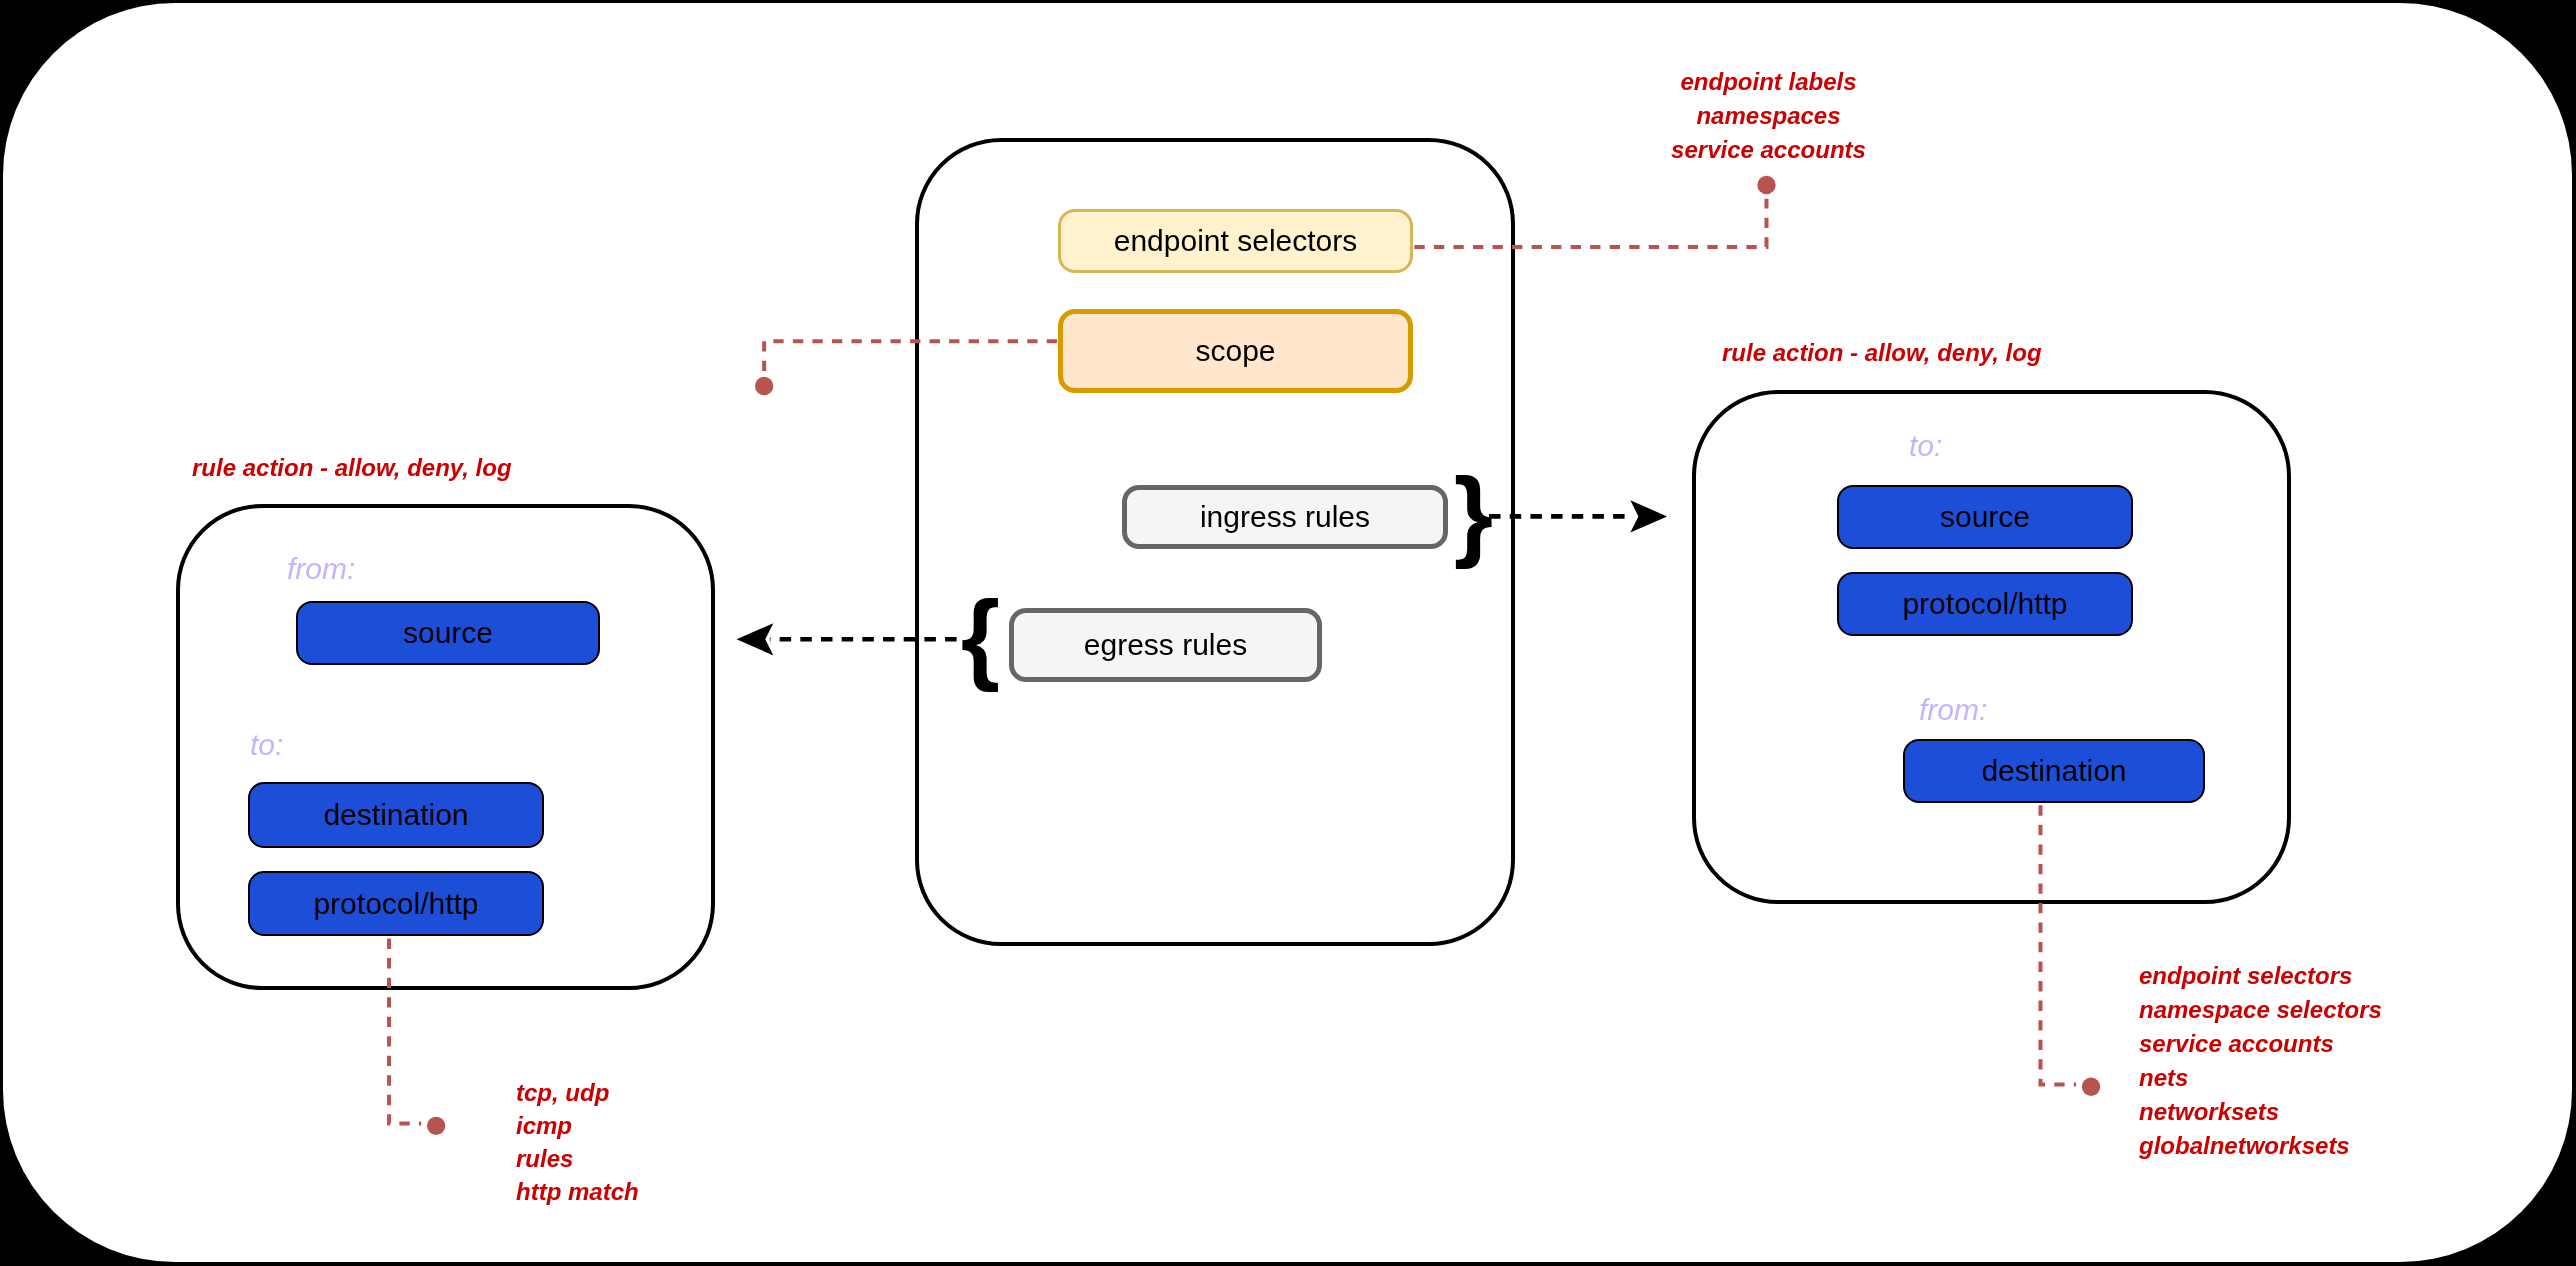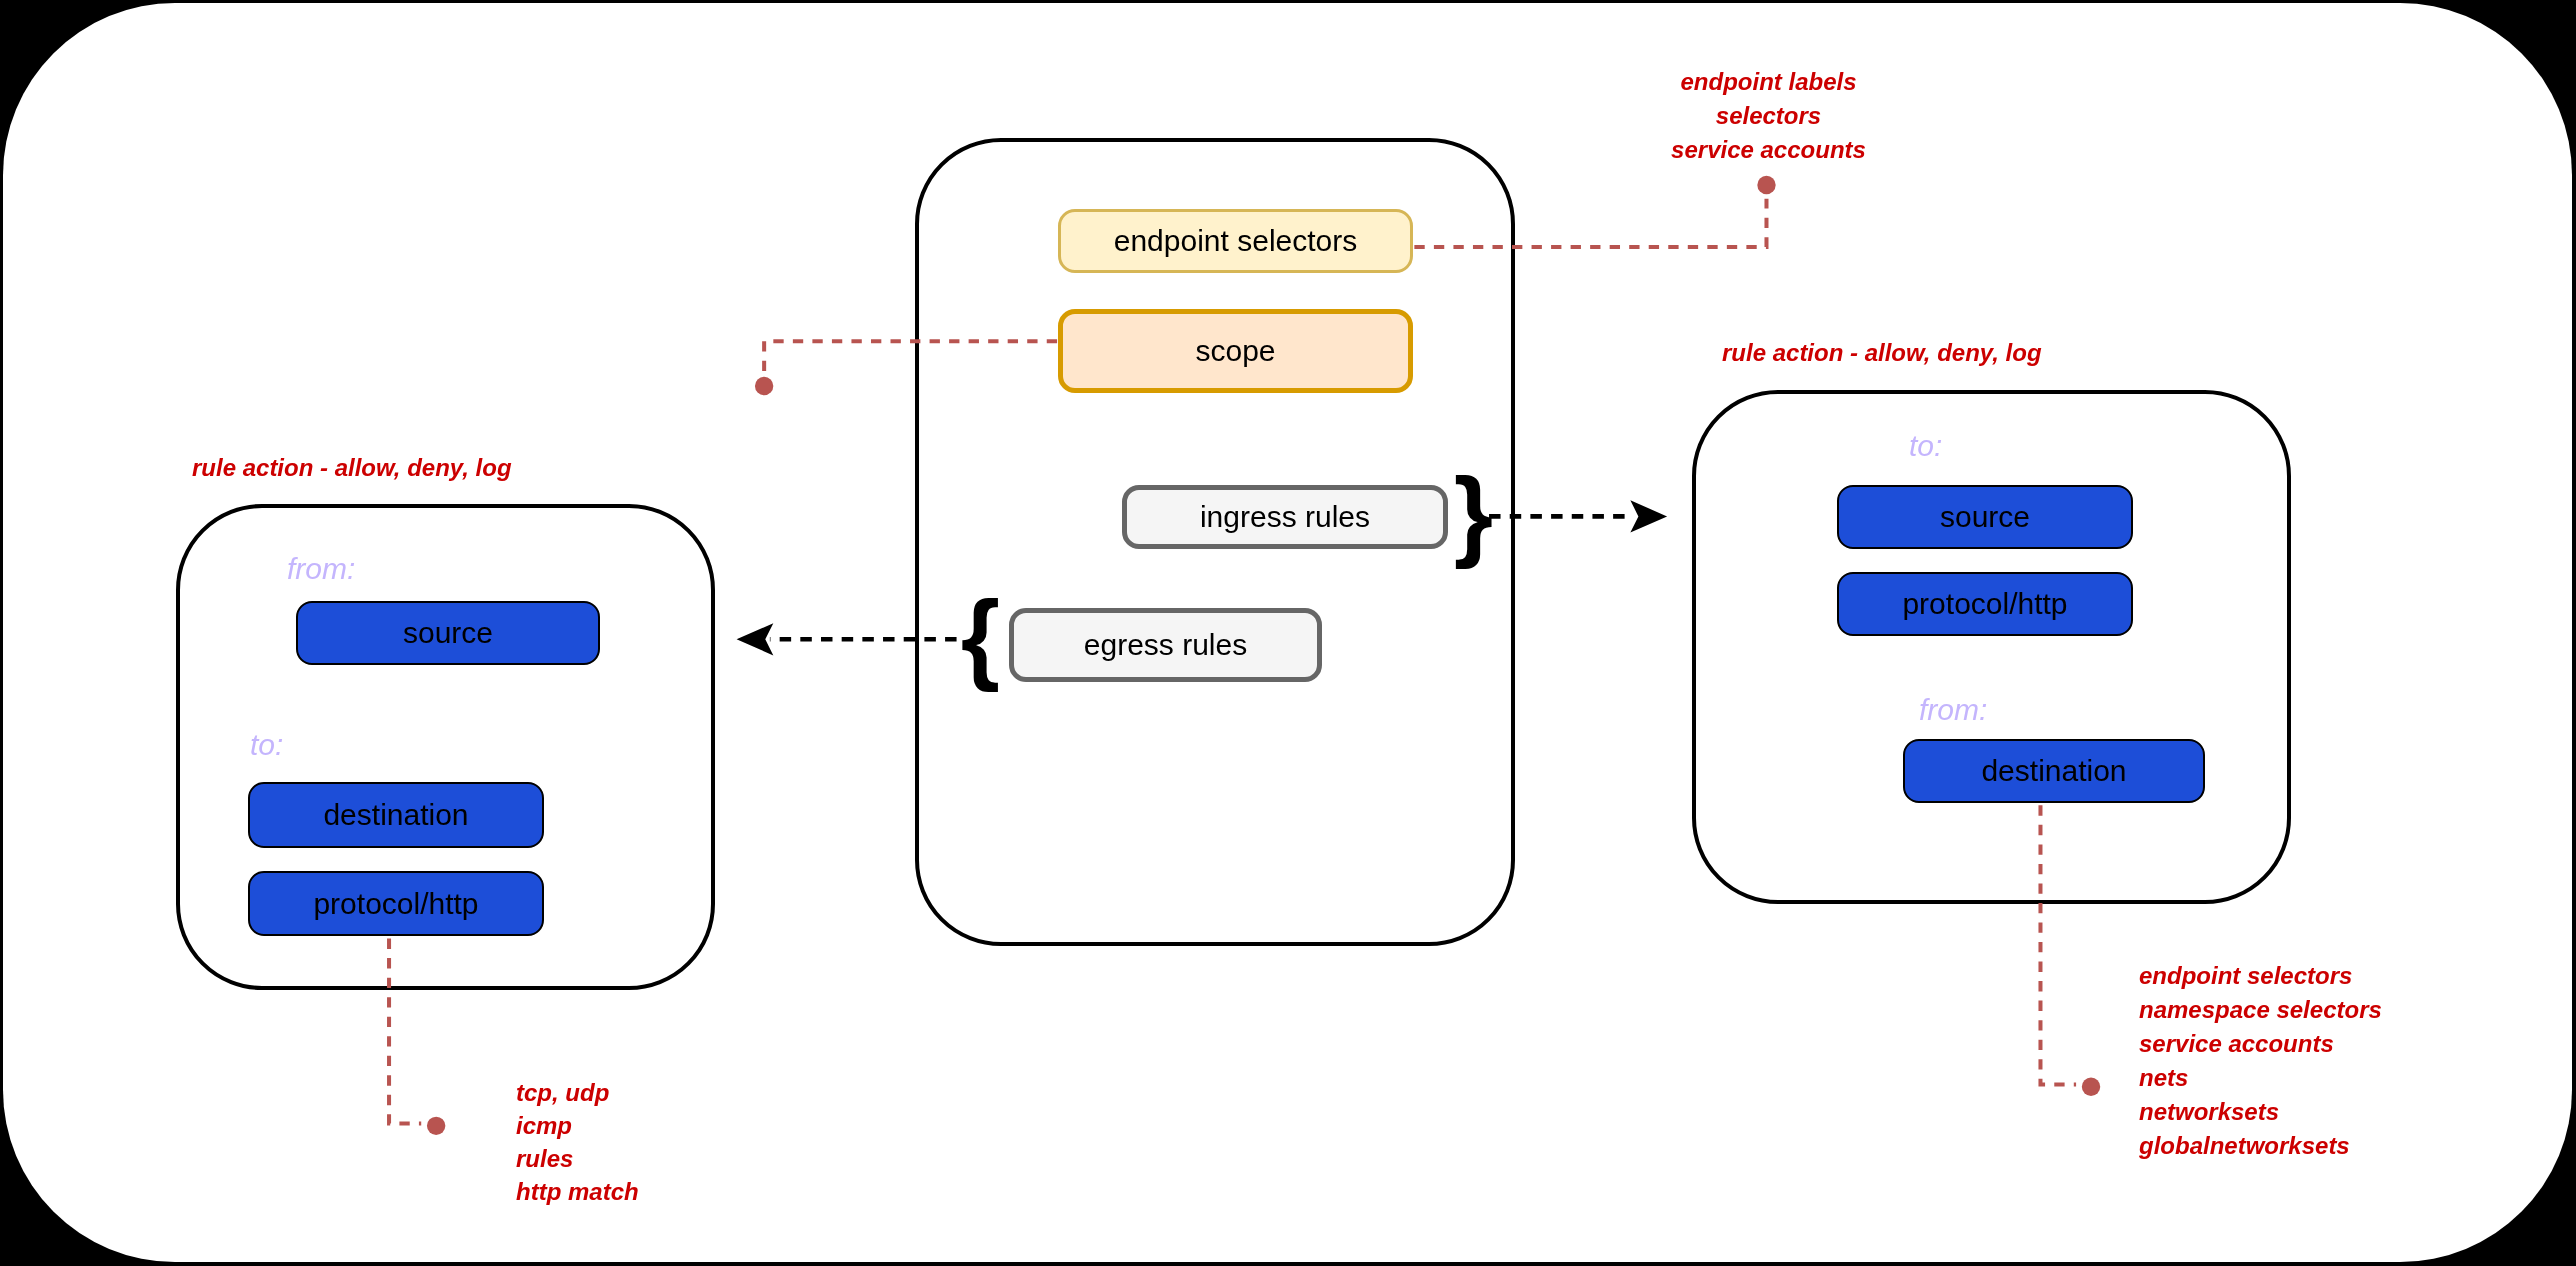--- a/index.html
+++ b/index.html
@@ -84,21 +84,21 @@
   </div>
 
   <div class="lbl" style="left:1919px;top:693px;">from:</div>
 
   <div class="node plain" style="left:1903px;top:739px;width:302px;height:64px;">
     <span>destination</span>
   </div>
 
   <div class="note" style="left:1510px;top:65px;width:517px;text-align:center;line-height:34px;">
     <div>endpoint labels</div>
-    <div>selectors</div>
+    <div>namespaces</div>
     <div>service accounts</div>
   </div>
 
 
   <div class="note" style="left:488px;top:1076px;line-height:33px;margin-left:28px;">
     <div>tcp, udp</div>
     <div>icmp</div>
     <div>rules</div>
     <div>http match</div>
   </div>

